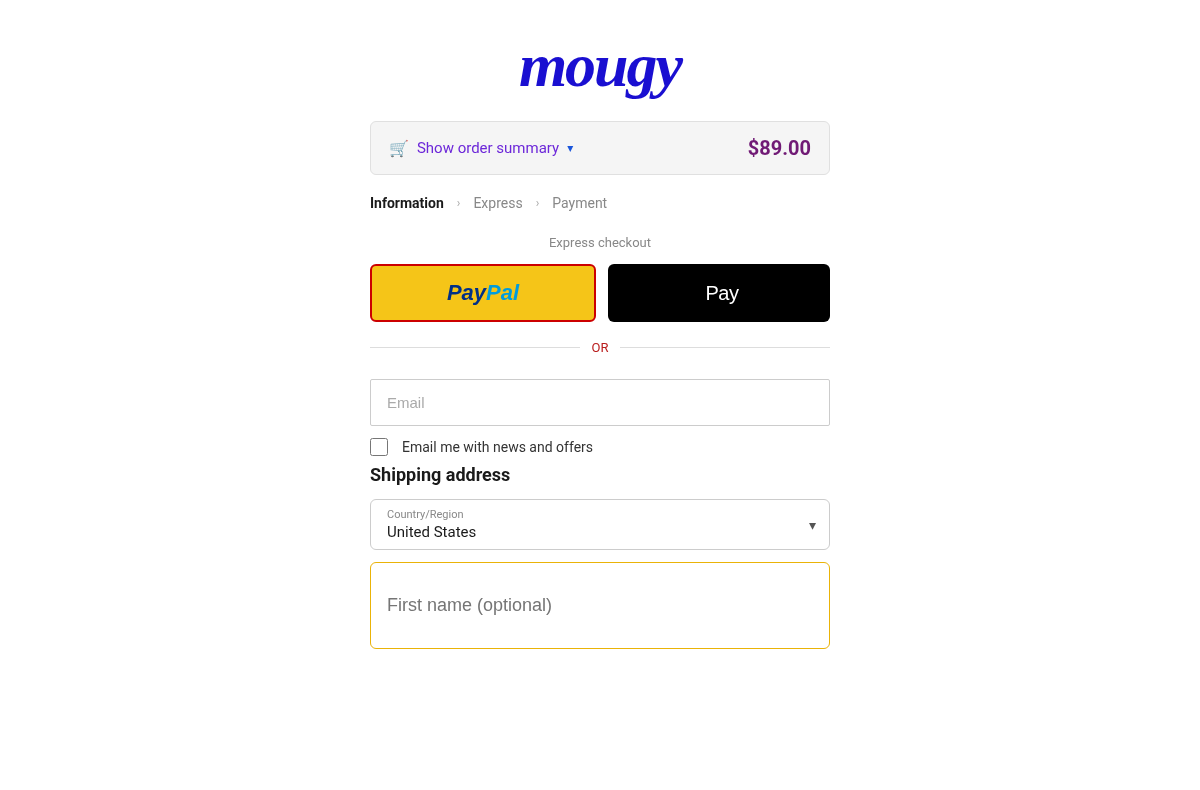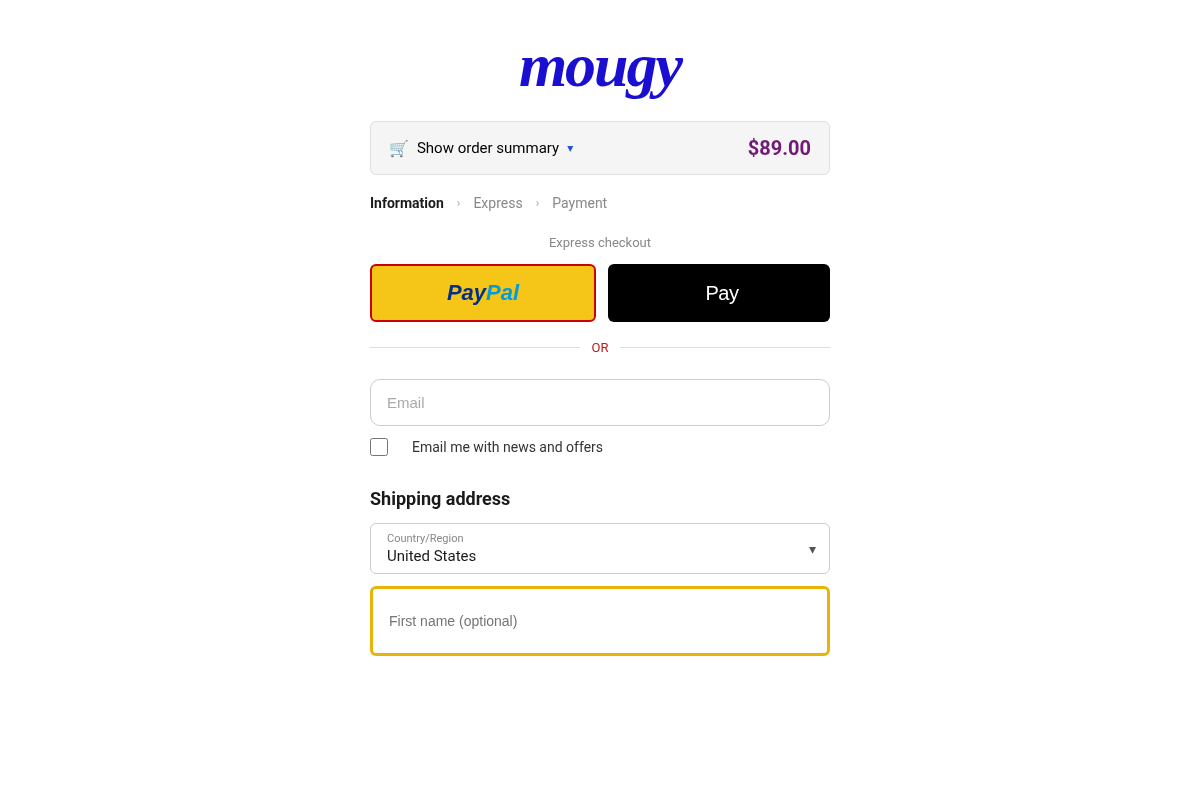--- a/index.html
+++ b/index.html
@@ -60,21 +60,21 @@
       color: #1a56db;
       font-size: 15px;
       cursor: pointer;
     }
 
     .cart-icon {
       font-size: 16px;
     }
 
     .order-summary-link {
-      color: #000000;
+      color: #6d28d9;
       font-size: 15px;
       text-decoration: none;
     }
 
     .chevron-down {
       font-size: 12px;
       color: #1a56db;
     }
 
     .order-total {
@@ -194,36 +194,36 @@
       font-size: 18px;
       font-weight: 700;
       color: #1a1a1a;
       margin-bottom: 14px;
     }
 
     .input-field {
       width: 100%;
       padding: 14px 16px;
       border: 1px solid #ccc;
-      border-radius: 10px;
+      border-radius: 2px;
       font-size: 15px;
       color: #333;
       outline: none;
       margin-bottom: 12px;
     }
 
     .input-field::placeholder {
       color: #aaa;
     }
 
     .checkbox-row {
       display: flex;
       align-items: center;
-      gap: 24px;
-      margin-bottom: 32px;
+      gap: 14px;
+      margin-bottom: 8px;
     }
 
     .checkbox-input {
       width: 18px;
       height: 18px;
       border: 1px solid #ccc;
       border-radius: 3px;
       cursor: pointer;
       flex-shrink: 0;
     }
@@ -248,24 +248,24 @@
       right: 14px;
       top: 50%;
       transform: translateY(-50%);
       color: #555;
       font-size: 14px;
       pointer-events: none;
     }
 
     .first-name-input {
       width: 100%;
-      padding: 24px 16px;
-      border: 3px solid #eab308;
+      padding: 32px 16px;
+      border: 1px solid #eab308;
       border-radius: 6px;
-      font-size: 14px;
+      font-size: 18px;
       color: #aaa;
       outline: none;
     }
   </style>
 </head>
 <body>
 
 <div class="page-container">
 
   <div class="logo-section">

